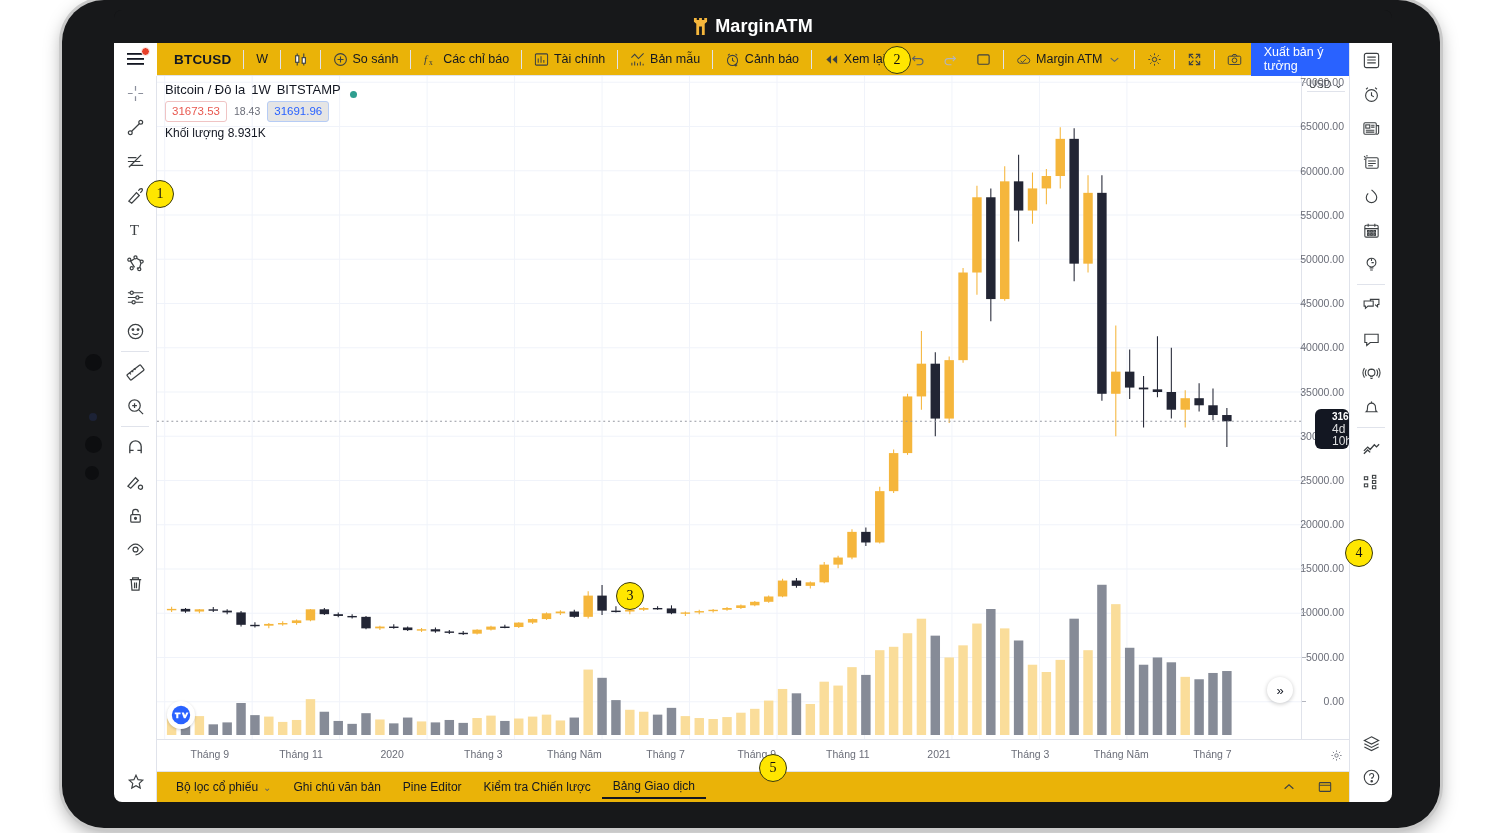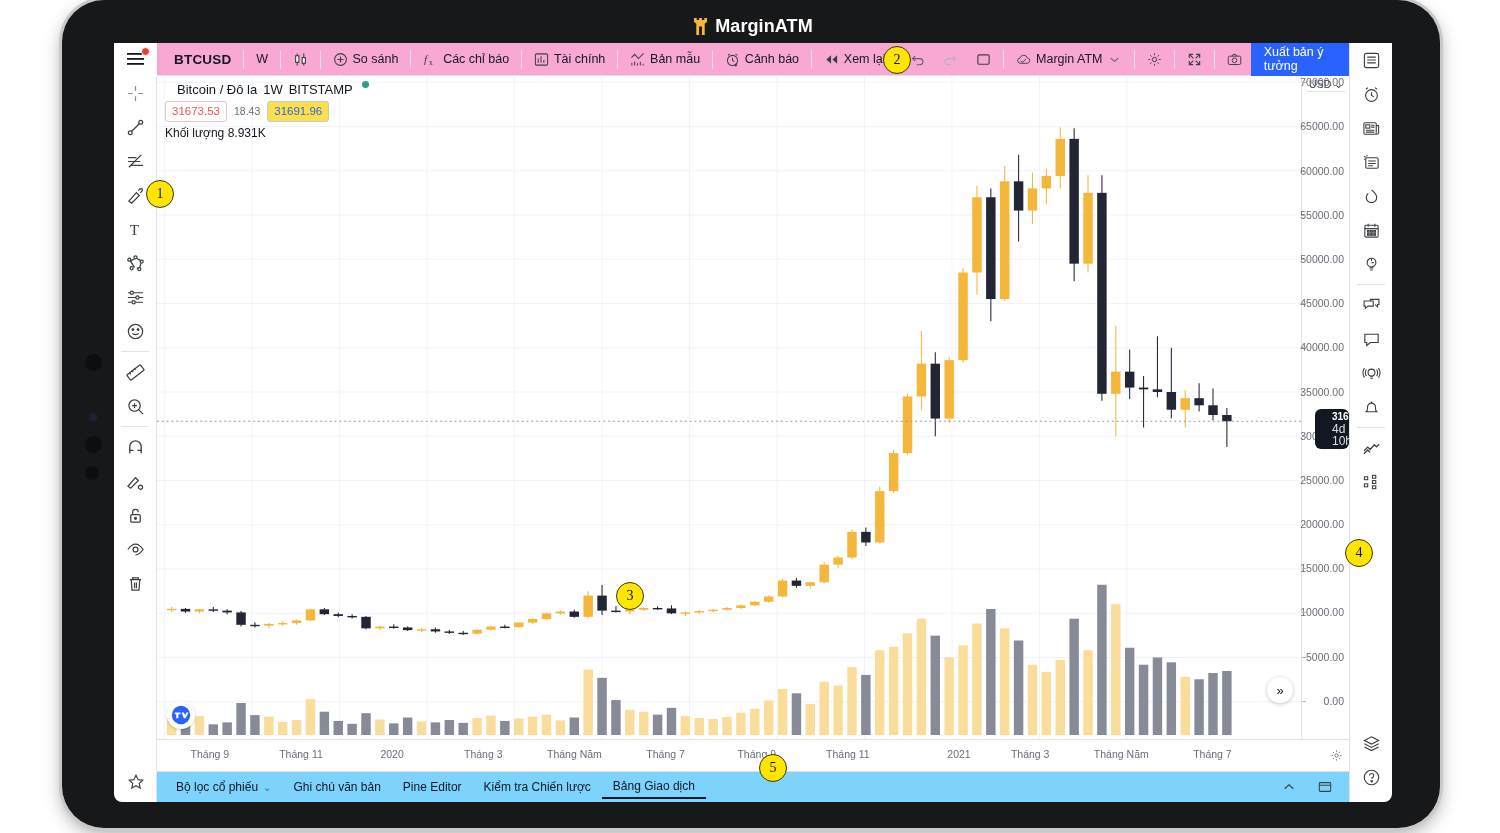--- a/index.html
+++ b/index.html
@@ -54,21 +54,21 @@
 
   
   #chart-panel{
     position:absolute; left:43px; top:0; right:43px; height:759px; background:#fff;
     display:flex; flex-direction:column;
   }
 
   
   #chart-toolbar{
     height:20px; min-height:33px; display:flex; align-items:center;
-    border-bottom:1px solid #e0e3eb; background:#f9a8d4; padding-left:8px; font-size:12.5px;
+    border-bottom:1px solid #e0e3eb; background:#eab308; padding-left:8px; font-size:12.5px;
   }
   .tb-item{ display:flex; align-items:center; gap:5px; height:26px;
     padding:0 9px; border-radius:4px; color:#131722; cursor:pointer; white-space:nowrap;}
   #symbol-btn{ font-weight:700; font-size:13.5px; letter-spacing:.2px; }
   .tb-div{ width:1px; height:19px; background:#e0e3eb; margin:0 3px; }
   .tb-ico{ width:15px; height:15px; display:inline-block; color:#4a4e57; }
   .tb-ico svg{ width:15px; height:15px; display:block; }
   .tb-spacer{ flex:1; }
   #publish-btn{ background:#2962ff; color:#fff; font-size:12.5px; font-weight:400;
     height:33px; padding:0 13px; display:flex; align-items:center; cursor:pointer;}
@@ -76,28 +76,28 @@
   
   #chart-body{ flex:1; position:relative; overflow:hidden; background:#fff; }
   #plot-area{ position:absolute; left:0; top:0; right:48px; bottom:32px; overflow:hidden;}
   #price-axis{ position:absolute; right:0; top:0; width:48px; bottom:32px;
      border-left:1px solid #e0e3eb; background:#fff; }
   #time-axis{ position:absolute; left:0; right:0; bottom:0; height:32px;
      border-top:1px solid #e0e3eb; background:#fff; }
 
   .legend{ position:absolute; left:8px; top:5px; z-index:6; font-size:12.5px;
      color:#131722; line-height:17px; pointer-events:none;}
-  .legend-row1{ display:flex; align-items:flex-start; gap:6px; white-space:nowrap;margin-left:12px;}
+  .legend-row1{ display:flex; align-items:flex-end; gap:6px; white-space:nowrap;}
   .legend-title{ font-size:13px; }
   .legend-dot{ width:7px; height:7px; border-radius:50%; background:#2e9e8f; margin:0 3px;}
   .legend-ohlc{ color:#131722; font-size:12px; margin-left:6px;}
   .legend-row2{ display:flex; align-items:center; gap:7px; margin-top:3px;}
   .pill{ border-radius:3px; padding:1px 6px; font-size:11.5px; }
   .pill-red{ border:1px solid #f0c4c4; color:#e8584f; background:#fff;}
-  .pill-blue{ border:1px solid #b6ccf5; color:#2962ff; background:#fde047;}
+  .pill-blue{ border:1px solid #b6ccf5; color:#2962ff; background:#e5e5e5;}
   .mid-val{ font-size:10.5px; color:#6a6d78;}
   .legend-row3{ margin-top:3px; font-size:12px; color:#131722;}
 
   .axis-label{ position:absolute; right:5px; font-size:10.5px; color:#6a6d78;
      transform:translateY(-50%); white-space:nowrap;}
   .axis-tick{ position:absolute; left:0; width:4px; height:1px; background:#b2b5be;}
   #currency-chip{ position:absolute; right:4px; top:2px; font-size:10.5px; color:#3c4043;
      border-bottom:1px solid #e0e3eb; padding:0 2px 1px 2px;}
   #price-flag{ position:absolute; right:0; width:24px; background:#131722; color:#fff;
      border-radius:6px; padding:2px 17px; font-size:10px; line-height:12px; font-weight:700;}
@@ -112,21 +112,21 @@
      border-top:1px solid #e0e3eb; background:#fff; font-size:12px; color:#131722;
      padding-left:8px; }
   .range-btn{ padding:3px 8px; border-radius:4px; cursor:pointer; white-space:nowrap;}
   #clock-text{ font-size:11.5px; color:#131722; margin-right:9px;}
   .scale-btn{ padding:2px 6px; font-size:11.5px; color:#6a6d78; cursor:pointer;}
   #auto-btn{ color:#2962ff; }
   .range-div{ width:1px; height:17px; background:#e0e3eb; margin:0 7px;}
 
   
   #bottom-bar{ position:absolute; left:0; bottom:0; width:100%; height:31px;
-     background:#7dd3fc; border-top:1px solid #e0e3eb; display:flex; align-items:center;
+     background:#eab308; border-top:1px solid #e0e3eb; display:flex; align-items:center;
      font-size:12px; color:#131722; padding-left:8px;}
   .bottom-tab{ padding:4px 11px; cursor:pointer; white-space:nowrap; display:flex;
      align-items:center; gap:5px;}
   .bottom-tab.active{ border-bottom:2px solid #131722; font-weight:400;}
 
   
   #tv-logo{ position:absolute; left:10px; bottom:10px; width:28px; height:28px;
      border-radius:50%; background:#fff; display:flex; align-items:center;
      justify-content:center; box-shadow:0 1px 3px rgba(0,0,0,.18); z-index:5;}
 
@@ -791,21 +791,21 @@
           <div id="time-axis">
             <div id="time-labels">
                 <div class="tlabel" style="left: 4.43367%;">Tháng 9</div>
                 <div class="tlabel" style="left: 12.0801%;">Tháng 11</div>
                 <div class="tlabel" style="left: 19.7265%;">2020</div>
                 <div class="tlabel" style="left: 27.373%;">Tháng 3</div>
                 <div class="tlabel" style="left: 35.0194%;">Tháng Năm</div>
                 <div class="tlabel" style="left: 42.6658%;">Tháng 7</div>
                 <div class="tlabel" style="left: 50.3123%;">Tháng 9</div>
                 <div class="tlabel" style="left: 57.9587%;">Tháng 11</div>
-                <div class="tlabel" style="left: 65.6051%; margin-left: 20px;">2021</div>
+                <div class="tlabel" style="left: 65.6051%;">2021</div>
                 <div class="tlabel" style="left: 73.2515%;">Tháng 3</div>
                 <div class="tlabel" style="left: 80.898%;">Tháng Năm</div>
                 <div class="tlabel" style="left: 88.5444%;">Tháng 7</div>
               </div>
             <div id="axis-gear">
               <svg viewBox="0 0 18 18" width="13" height="13" fill="none" stroke="#6a6d78" stroke-width="1.2">
                 <circle cx="9" cy="9" r="2.4"></circle>
                 <path d="M9 2v2M9 14v2M2 9h2M14 9h2M4 4l1.5 1.5M12.5 12.5L14 14M14 4l-1.5 1.5M5.5 12.5L4 14"></path>
                 </svg>
             </div>

